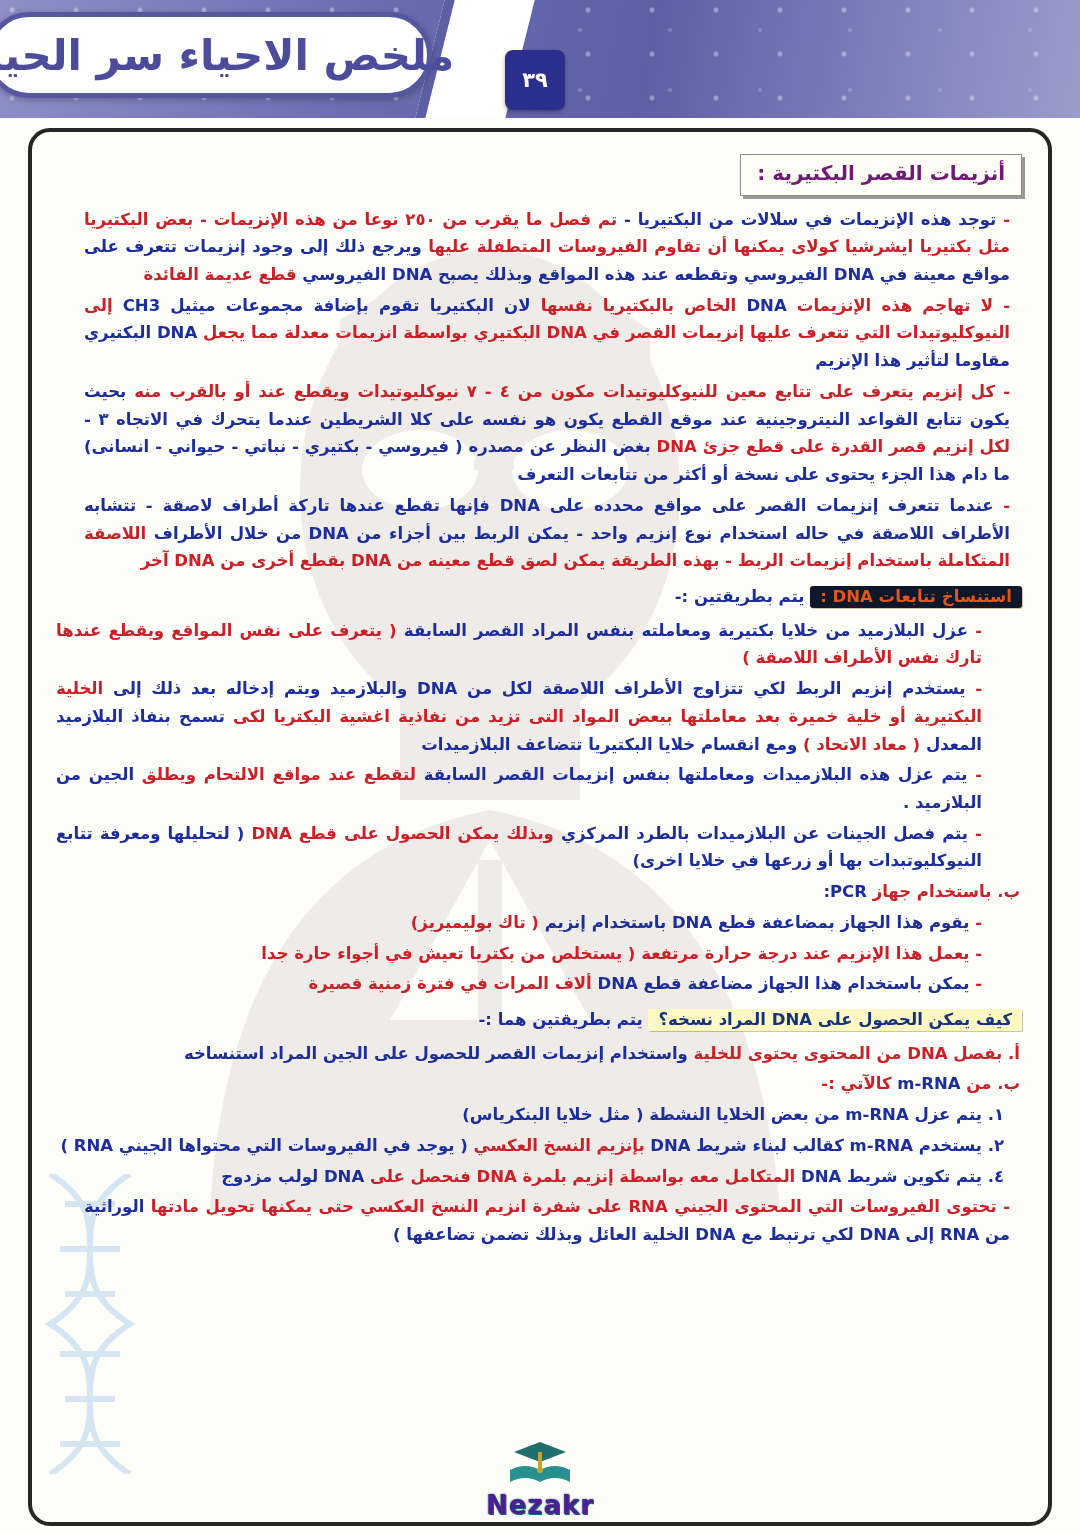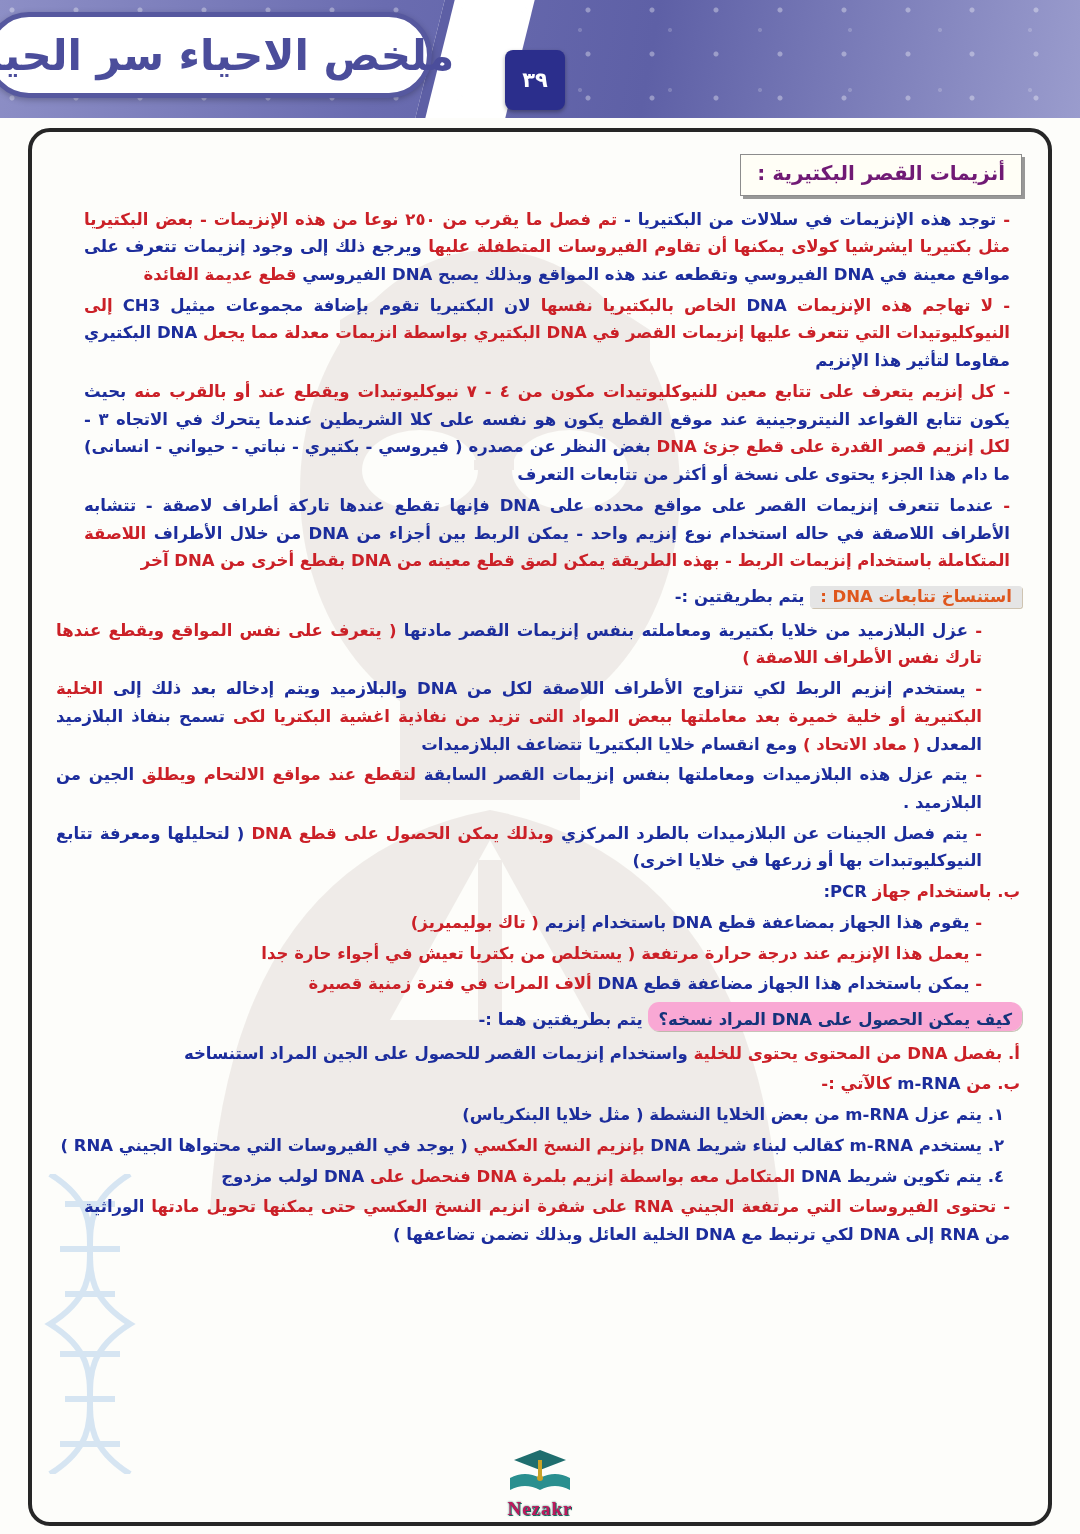--- a/index.html
+++ b/index.html
@@ -75,47 +75,47 @@
   
   .doc-body {
     position:relative; z-index:1;
     font-weight:bold; font-size:16.5px; line-height:1.68;
     color:#1c2d9c; text-align:justify;
   }
   .block { margin-bottom:3px; }
   .seg.blue { color:#1c2d9c; }
   .seg.red  { color:#cb2027; }
   .seg.hl-orange {
-    background:#e5e5e5; color:#df571d; padding:1px 10px 2px; border-radius:3px;
+    background:#0f172a; color:#df571d; padding:1px 10px 2px; border-radius:3px;
     box-shadow:1px 1px 0 rgba(120,90,40,.35);
   }
   .seg.hl-tan {
-    background:#f9a8d4; color:#14337a; padding:8px 10px 2px; border-radius:11px;
+    background:#fef9c3; color:#14337a; padding:1px 10px 2px; border-radius:2px;
     box-shadow:1px 1px 0 rgba(100,90,60,.35);
   }
   .block.title-badge { margin:2px 0 10px; }
   .block.title-badge .seg {
     display:inline-block; background:#fffef6;
     border:1.5px solid #8c8c8c; box-shadow:3px 3px 0 rgba(70,70,70,.55);
     padding:2px 16px 4px; font-size:20px; color:#701a75;
   }
   .block.l1 { padding-right:12px;margin-left:28px; }
   .block.l2 { padding-right:40px; }
   .block.item { padding-right:2px; }
   .block.num { padding-right:18px; }
   .block.section { margin:8px 0 6px; }
 
   
   .footer-logo {
     position:absolute; bottom:14px; left:50%; transform:translateX(-50%);
     z-index:2; text-align:center; width:150px;
   }
   .footer-logo .logo-text {
-    display:block; font-size:19px; font-weight:bold; color:#be185d;
-    text-shadow:0 0 2px #146a5e, 1px 1px 0 #146a5e; letter-spacing:1px;font-family:Liberation Serif, serif;
+    display:block; font-size:26px; font-weight:bold; color:#4c1d95;
+    text-shadow:0 0 2px #146a5e, 1px 1px 0 #146a5e; letter-spacing:1px;
   }
 </style>
 </head>
 <body>
 
 <div class="page">
 
   <header class="banner">
     <div class="banner-swoosh"></div>
     <div class="title-pill">
@@ -158,35 +158,35 @@
   </div>
 
   <main class="content-frame">
     <div id="doc-body" class="doc-body">
         <div class="block title-badge"><span class="seg red">أنزيمات القصر البكتيرية :</span></div>
         <div class="block l1"><span class="seg red">-  </span><span class="seg blue">توجد هذه الإنزيمات في سلالات من البكتيريا - </span><span class="seg red">تم فصل ما يقرب من ٢٥٠ نوعا من هذه الإنزيمات - بعض البكتيريا مثل بكتيريا ايشرشيا كولاى يمكنها أن تقاوم الفيروسات المتطفلة عليها </span><span class="seg blue">ويرجع ذلك إلى وجود إنزيمات تتعرف على مواقع معينة في DNA الفيروسي وتقطعه عند هذه المواقع وبذلك يصبح DNA الفيروسي </span><span class="seg red">قطع عديمة الفائدة</span></div>
         <div class="block l1"><span class="seg red">-  </span><span class="seg red">لا تهاجم هذه الإنزيمات </span><span class="seg blue">DNA </span><span class="seg red">الخاص بالبكتيريا نفسها </span><span class="seg blue">لان البكتيريا تقوم بإضافة مجموعات ميثيل CH3 </span><span class="seg red">إلى النيوكليوتيدات التي تتعرف عليها إنزيمات القصر في DNA البكتيري بواسطة انزيمات معدلة مما يجعل </span><span class="seg blue">DNA البكتيري مقاوما لتأثير هذا الإنزيم</span></div>
         <div class="block l1"><span class="seg red">-  </span><span class="seg red">كل إنزيم يتعرف على تتابع معين للنيوكليوتيدات مكون من ٤ - ٧ نيوكليوتيدات ويقطع عند أو بالقرب منه </span><span class="seg blue">بحيث يكون تتابع القواعد النيتروجينية عند موقع القطع يكون هو نفسه على كلا الشريطين عندما يتحرك في الاتجاه ٣ - </span><span class="seg red">لكل إنزيم قصر القدرة على قطع جزئ DNA </span><span class="seg blue">بغض النظر عن مصدره ( فيروسي - بكتيري - نباتي - حيواني - انسانى)   ما دام هذا الجزء يحتوى على نسخة أو أكثر من تتابعات التعرف</span></div>
         <div class="block l1"><span class="seg red">-  </span><span class="seg blue">عندما تتعرف إنزيمات القصر على مواقع محدده على DNA فإنها تقطع عندها تاركة أطراف لاصقة - تتشابه الأطراف اللاصقة في حاله استخدام نوع إنزيم واحد - يمكن الربط بين أجزاء من DNA من خلال الأطراف </span><span class="seg red">اللاصقة المتكاملة باستخدام إنزيمات الربط - بهذه الطريقة يمكن لصق قطع معينه من DNA بقطع أخرى من DNA آخر</span></div>
         <div class="block section"><span class="seg hl-orange">استنساخ تتابعات DNA :</span><span class="seg blue">  يتم بطريقتين :-</span></div>
-        <div class="block l2"><span class="seg red">-  </span><span class="seg blue">عزل البلازميد من خلايا بكتيرية ومعاملته بنفس إنزيمات القصر مادتها </span><span class="seg red">( يتعرف على نفس المواقع ويقطع عندها تارك نفس الأطراف اللاصقة )</span></div>
+        <div class="block l2"><span class="seg red">-  </span><span class="seg blue">عزل البلازميد من خلايا بكتيرية ومعاملته بنفس المراد القصر السابقة </span><span class="seg red">( يتعرف على نفس المواقع ويقطع عندها تارك نفس الأطراف اللاصقة )</span></div>
         <div class="block l2"><span class="seg red">-  </span><span class="seg blue">يستخدم إنزيم الربط لكي تتزاوج الأطراف اللاصقة لكل من DNA والبلازميد ويتم إدخاله بعد ذلك إلى </span><span class="seg red">الخلية البكتيرية أو خلية خميرة بعد معاملتها ببعض المواد التى تزيد من نفاذية اغشية البكتريا لكى </span><span class="seg blue">تسمح بنفاذ البلازميد المعدل </span><span class="seg red">( معاد الاتحاد ) </span><span class="seg blue">ومع انقسام خلايا البكتيريا تتضاعف البلازميدات</span></div>
         <div class="block l2"><span class="seg red">-  </span><span class="seg blue">يتم عزل هذه البلازميدات ومعاملتها بنفس إنزيمات القصر السابقة </span><span class="seg red">لتقطع عند مواقع الالتحام ويطلق </span><span class="seg blue">الجين من البلازميد .</span></div>
         <div class="block l2"><span class="seg red">-  </span><span class="seg blue">يتم فصل الجينات عن البلازميدات بالطرد المركزي </span><span class="seg red">وبذلك يمكن الحصول على قطع DNA </span><span class="seg blue">( لتحليلها ومعرفة تتابع النيوكليوتبدات بها أو زرعها في خلايا اخرى)</span></div>
         <div class="block item"><span class="seg red">ب.  باستخدام جهاز </span><span class="seg blue">PCR:</span></div>
         <div class="block l2"><span class="seg red">-  </span><span class="seg blue">يقوم هذا الجهاز بمضاعفة قطع DNA باستخدام إنزيم </span><span class="seg red">( تاك بوليميريز)</span></div>
         <div class="block l2"><span class="seg red">-  </span><span class="seg red">يعمل هذا الإنزيم عند درجة حرارة مرتفعة ( يستخلص من بكتريا تعيش في أجواء حارة جدا</span></div>
         <div class="block l2"><span class="seg red">-  </span><span class="seg blue">يمكن باستخدام هذا الجهاز مضاعفة قطع </span><span class="seg blue">DNA </span><span class="seg red">ألاف المرات في فترة زمنية قصيرة</span></div>
         <div class="block section"><span class="seg hl-tan">كيف يمكن الحصول على DNA المراد نسخه؟</span><span class="seg blue">  يتم بطريقتين هما :-</span></div>
         <div class="block item"><span class="seg red">أ.  بفصل DNA من المحتوى يحتوى للخلية </span><span class="seg blue">واستخدام إنزيمات القصر للحصول على الجين المراد استنساخه</span></div>
         <div class="block item"><span class="seg red">ب.  من </span><span class="seg blue">m-RNA </span><span class="seg red">كالآتي :-</span></div>
         <div class="block num"><span class="seg blue">١. يتم عزل </span><span class="seg blue">m-RNA </span><span class="seg blue">من بعض الخلايا النشطة ( مثل خلايا البنكرياس)</span></div>
         <div class="block num"><span class="seg blue">٢. يستخدم </span><span class="seg blue">m-RNA </span><span class="seg blue">كقالب لبناء شريط DNA </span><span class="seg red">بإنزيم النسخ العكسي </span><span class="seg blue">( يوجد في الفيروسات التي محتواها الجيني RNA )</span></div>
         <div class="block num"><span class="seg blue">٤. يتم تكوين شريط DNA </span><span class="seg red">المتكامل معه بواسطة إنزيم بلمرة DNA  فنحصل على </span><span class="seg blue">DNA </span><span class="seg blue">لولب مزدوج</span></div>
-        <div class="block l1"><span class="seg red">-  </span><span class="seg red">تحتوى الفيروسات التي مرتفعة الجيني RNA على شفرة انزيم النسخ العكسي حتى يمكنها تحويل مادتها </span><span class="seg blue">الوراثية من RNA إلى DNA لكي ترتبط مع DNA الخلية العائل وبذلك تضمن تضاعفها )</span></div>
+        <div class="block l1"><span class="seg red">-  </span><span class="seg red">تحتوى الفيروسات التي المحتوى الجيني RNA على شفرة انزيم النسخ العكسي حتى يمكنها تحويل مادتها </span><span class="seg blue">الوراثية من RNA إلى DNA لكي ترتبط مع DNA الخلية العائل وبذلك تضمن تضاعفها )</span></div>
       </div>
   </main>
 
   <footer class="footer-logo">
     <svg viewBox="0 0 80 46" width="80" height="46" xmlns="http://www.w3.org/2000/svg">
       <path d="M10 30 Q25 22 40 30 Q55 22 70 30 L70 42 Q55 34 40 42 Q25 34 10 42 Z" fill="#2a8f8f"></path>
       <path d="M40 2 L66 12 L40 22 L14 12 Z" fill="#1f6e6e"></path>
       <rect x="38" y="12" width="4" height="16" fill="#c9a227"></rect>
       <circle cx="40" cy="30" r="3" fill="#c9a227"></circle>
     </svg>

